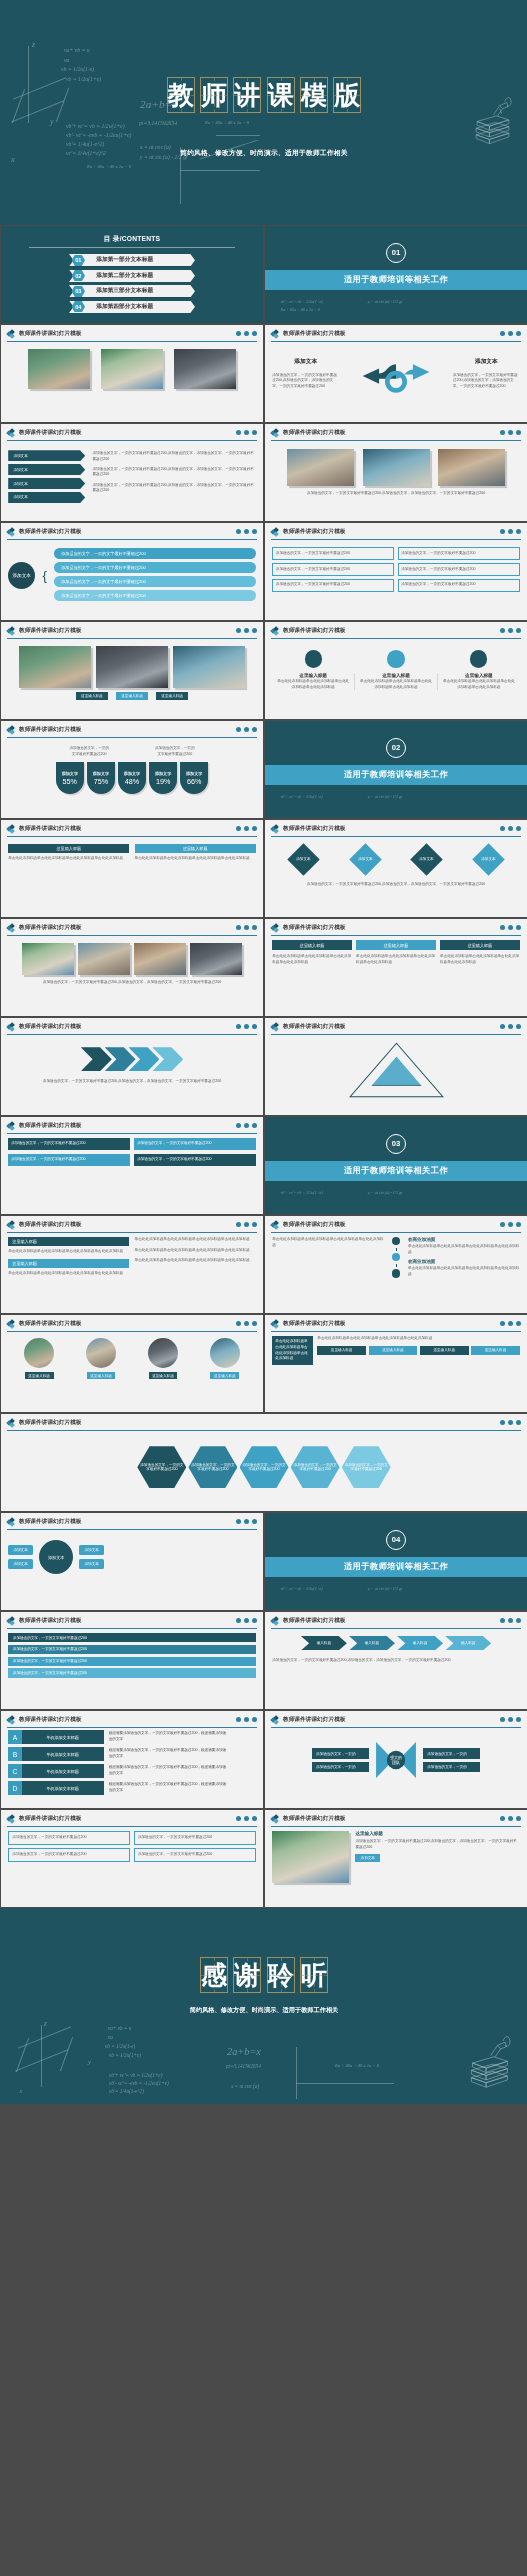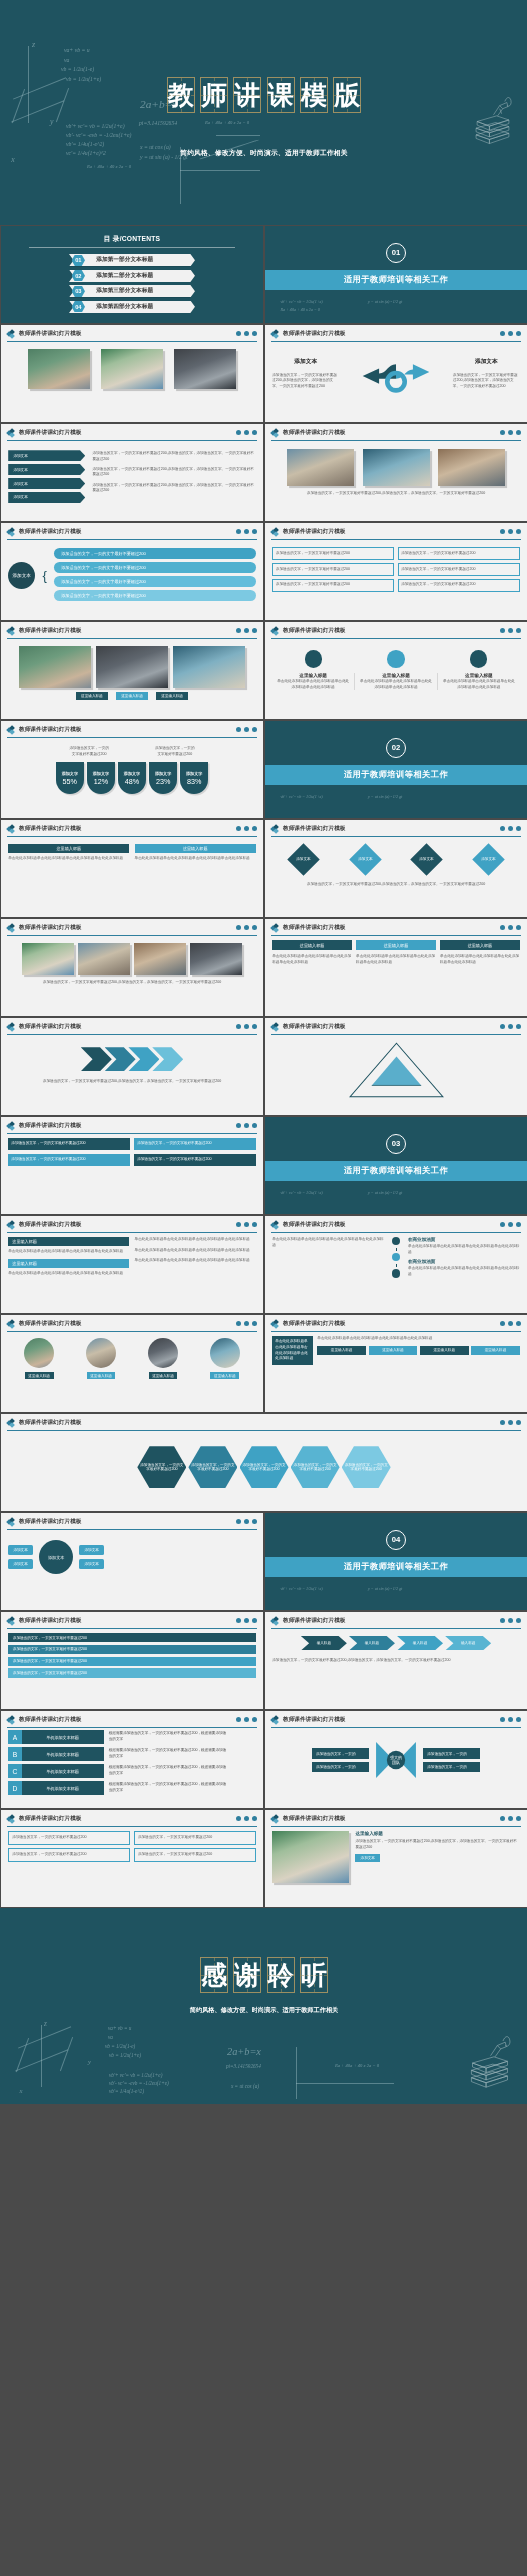--- a/index.html
+++ b/index.html
@@ -512,33 +512,33 @@
             <span>文字最好不要超过200</span>
           </div>
         </div>
         <div style="display:flex;justify-content:center;gap:3.1px;margin-top:5.2px;">
           <div class="stat">
               <div class="lbl">添加文字</div>
               <div class="val">55%</div>
             </div>
           <div class="stat">
               <div class="lbl">添加文字</div>
-              <div class="val">12%</div>
+              <div class="val">75%</div>
             </div>
           <div class="stat">
               <div class="lbl">添加文字</div>
               <div class="val">48%</div>
             </div>
           <div class="stat">
               <div class="lbl">添加文字</div>
-              <div class="val">23%</div>
+              <div class="val">19%</div>
             </div>
           <div class="stat">
               <div class="lbl">添加文字</div>
-              <div class="val">83%</div>
+              <div class="val">66%</div>
             </div>
         </div>
       </div>
     </div>
 
     <div class="half dark">
       <div class="sec-circle">02</div>
       <div class="sec-band">
         <span>适用于教师培训等相关工作</span>
       </div>

